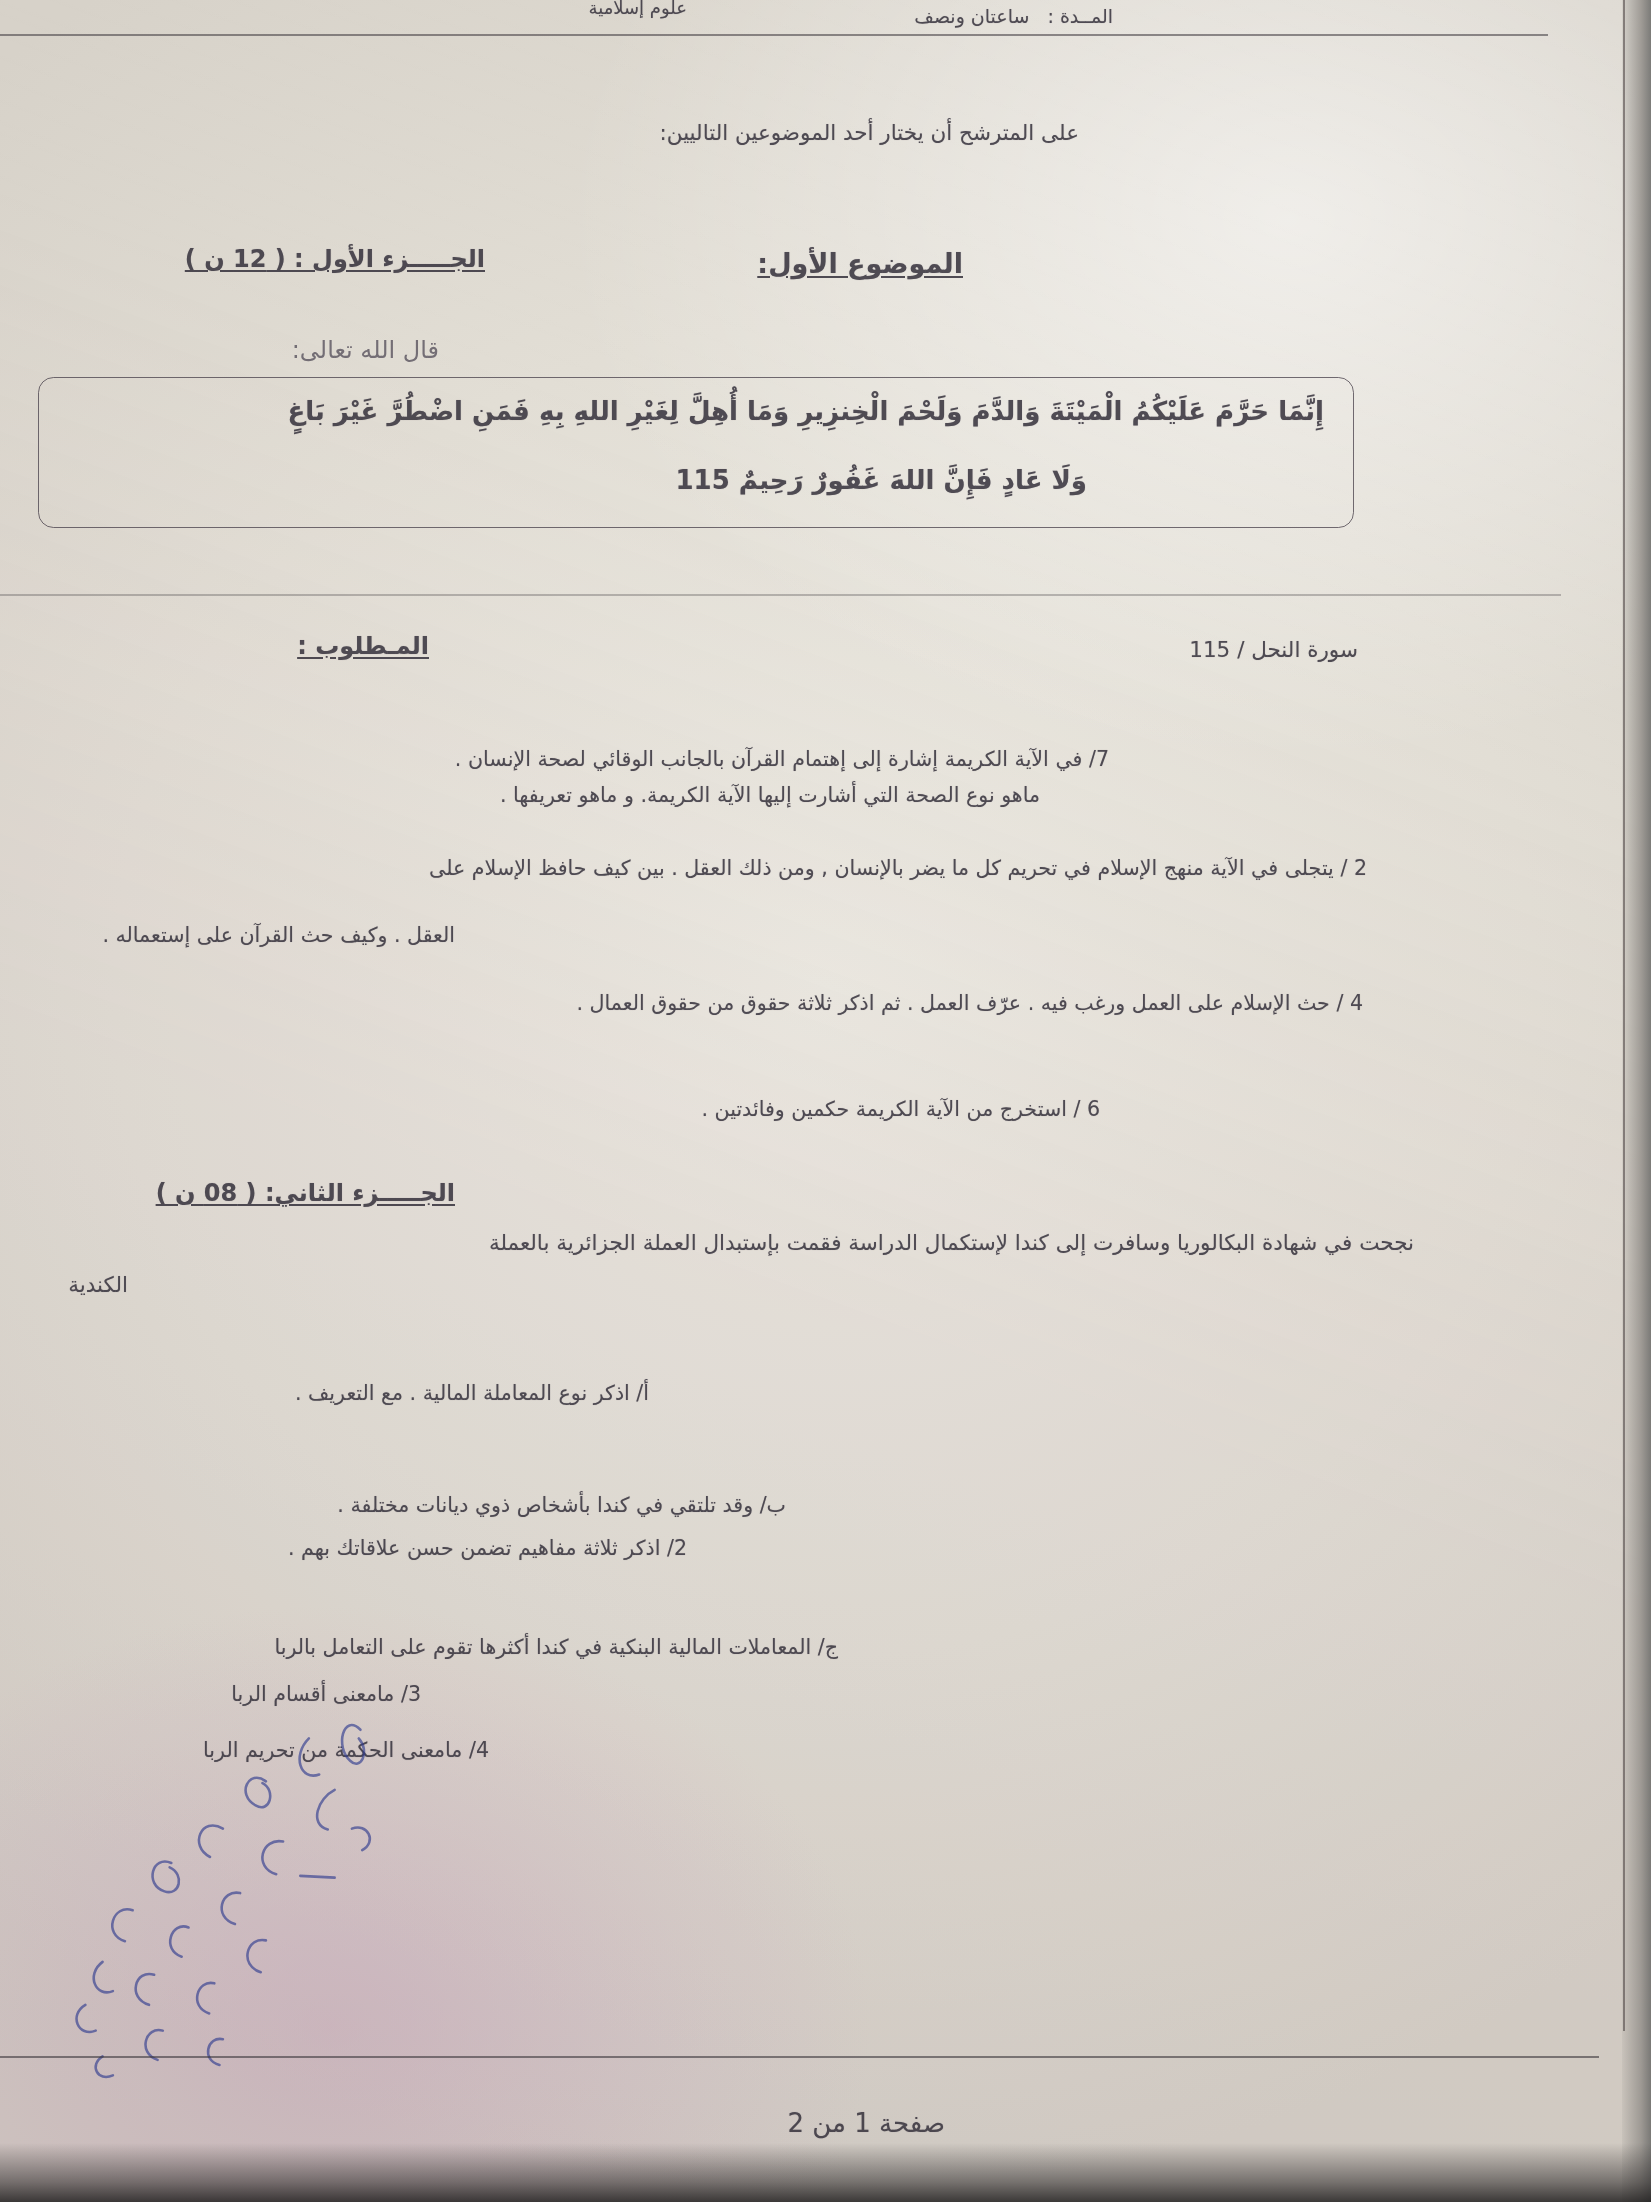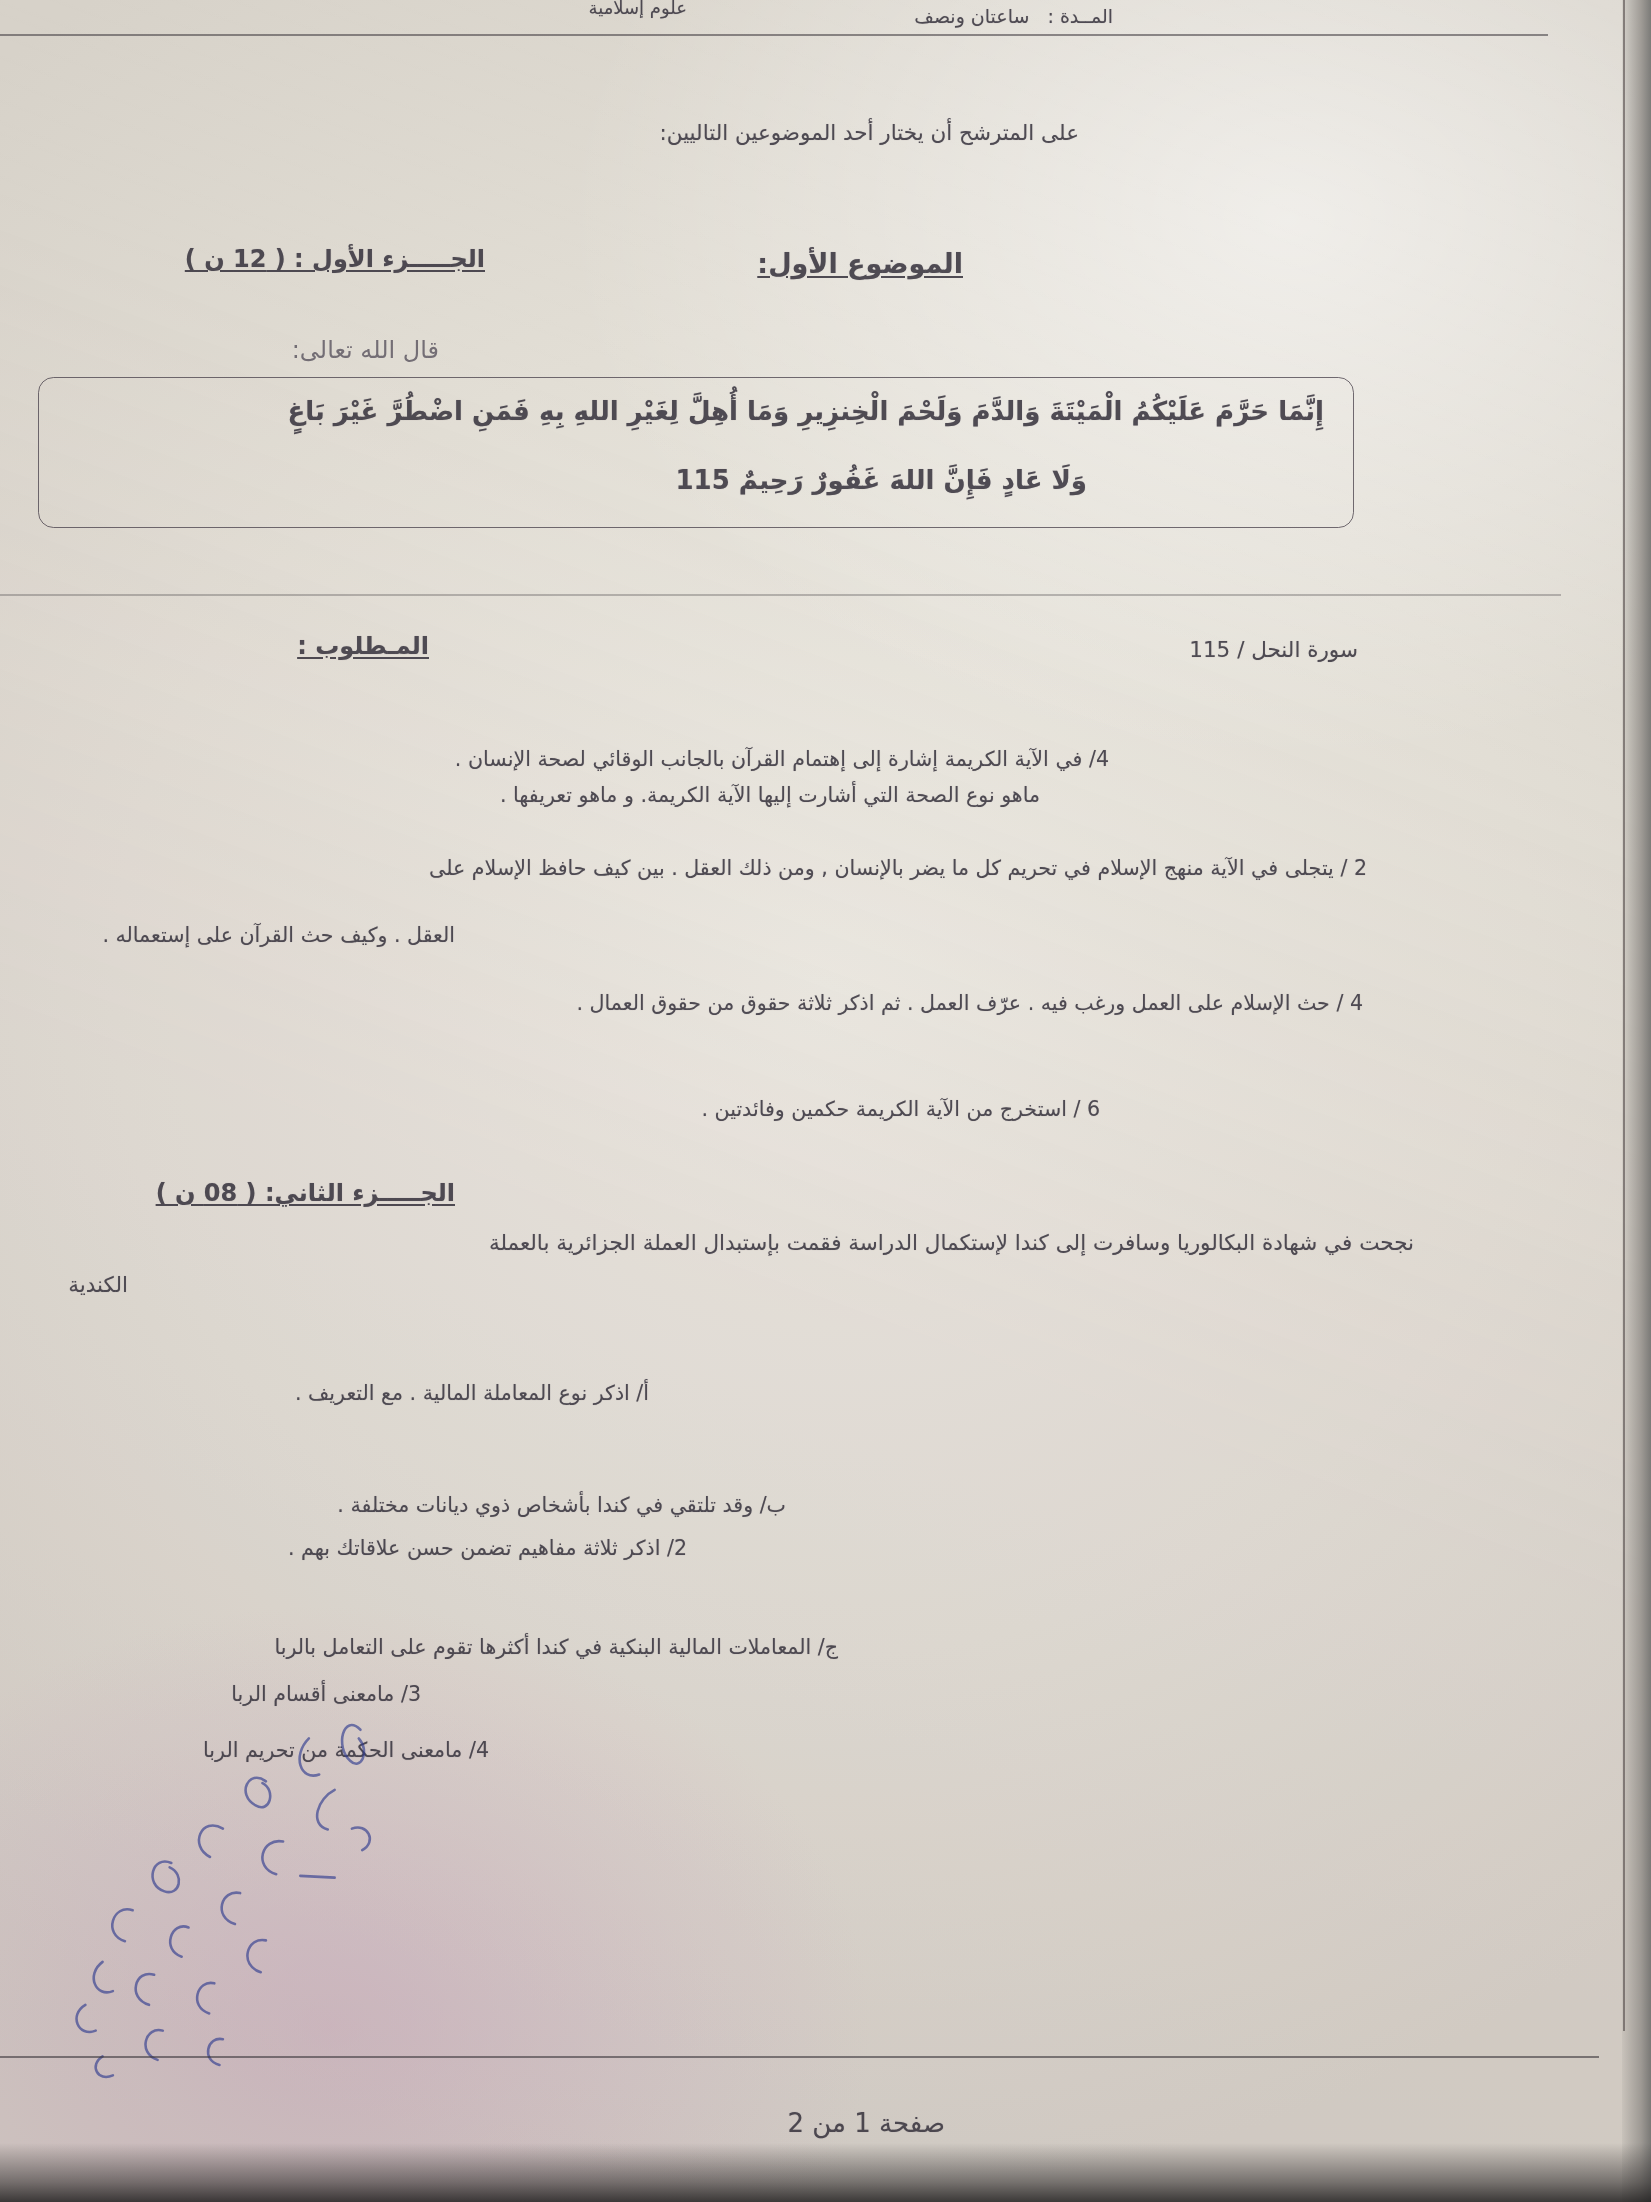--- a/index.html
+++ b/index.html
@@ -133,21 +133,21 @@
   <div class="line ink" style="top:396px; right:327px; font-size:26px; font-weight:bold;">إِنَّمَا حَرَّمَ عَلَيْكُمُ الْمَيْتَةَ وَالدَّمَ وَلَحْمَ الْخِنزِيرِ وَمَا أُهِلَّ لِغَيْرِ اللهِ بِهِ فَمَنِ اضْطُرَّ غَيْرَ بَاغٍ</div>
 
   <div class="line ink" style="top:465px; right:564px; font-size:26px; font-weight:bold;">وَلَا عَادٍ فَإِنَّ اللهَ غَفُورٌ رَحِيمٌ   115</div>
 
   <div class="hdr-rule" style="top:594px; left:0; width:1562px; height:1.7px; opacity:.55;"></div>
 
   <div class="line ink u" style="top:632px; right:1222px; font-size:24px; font-weight:bold;">المـطلوب :</div>
 
   <div class="line ink" style="top:637px; right:293px; font-size:21.5px;">سورة النحل / 115</div>
 
-  <div class="line ink" style="top:747px; right:542px; font-size:20.6px;">4/ في الآية الكريمة إشارة إلى إهتمام القرآن بالجانب الوقائي لصحة الإنسان .</div>
+  <div class="line ink" style="top:747px; right:542px; font-size:20.6px;">7/ في الآية الكريمة إشارة إلى إهتمام القرآن بالجانب الوقائي لصحة الإنسان .</div>
 
   <div class="line ink" style="top:783px; right:611px; font-size:20.6px;">ماهو نوع الصحة التي أشارت إليها الآية الكريمة. و ماهو تعريفها .</div>
 
   <div class="line ink" style="top:856px; right:284px; font-size:20.6px;">2 / يتجلى في الآية منهج الإسلام في تحريم كل ما يضر بالإنسان , ومن ذلك العقل . بين كيف حافظ الإسلام على</div>
 
   <div class="line ink" style="top:893px; right:1196px; font-size:20.6px;margin-top:30px;">العقل . وكيف حث القرآن على إستعماله .</div>
 
 
   <div class="line ink" style="top:991px; right:288px; font-size:20.6px;">4 / حث الإسلام على العمل ورغب فيه . عرّف العمل . ثم اذكر ثلاثة حقوق من حقوق العمال .</div>
 

